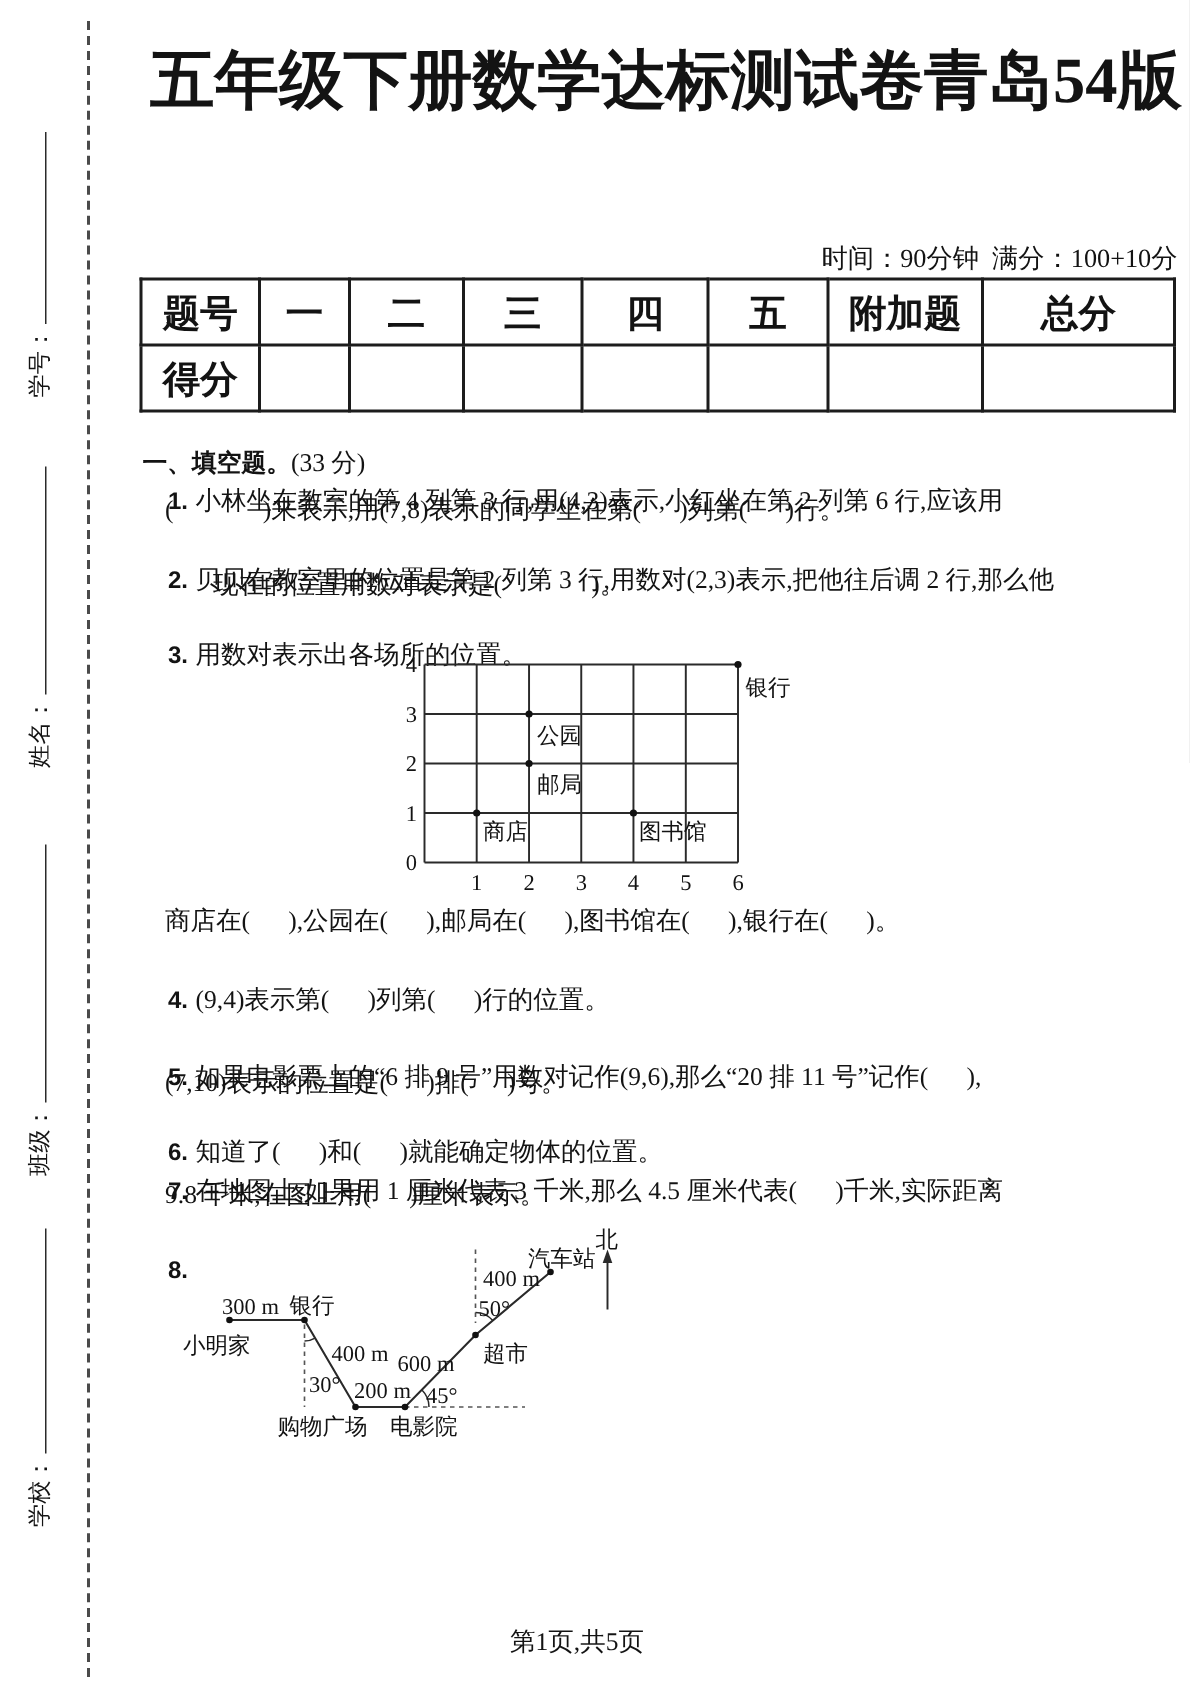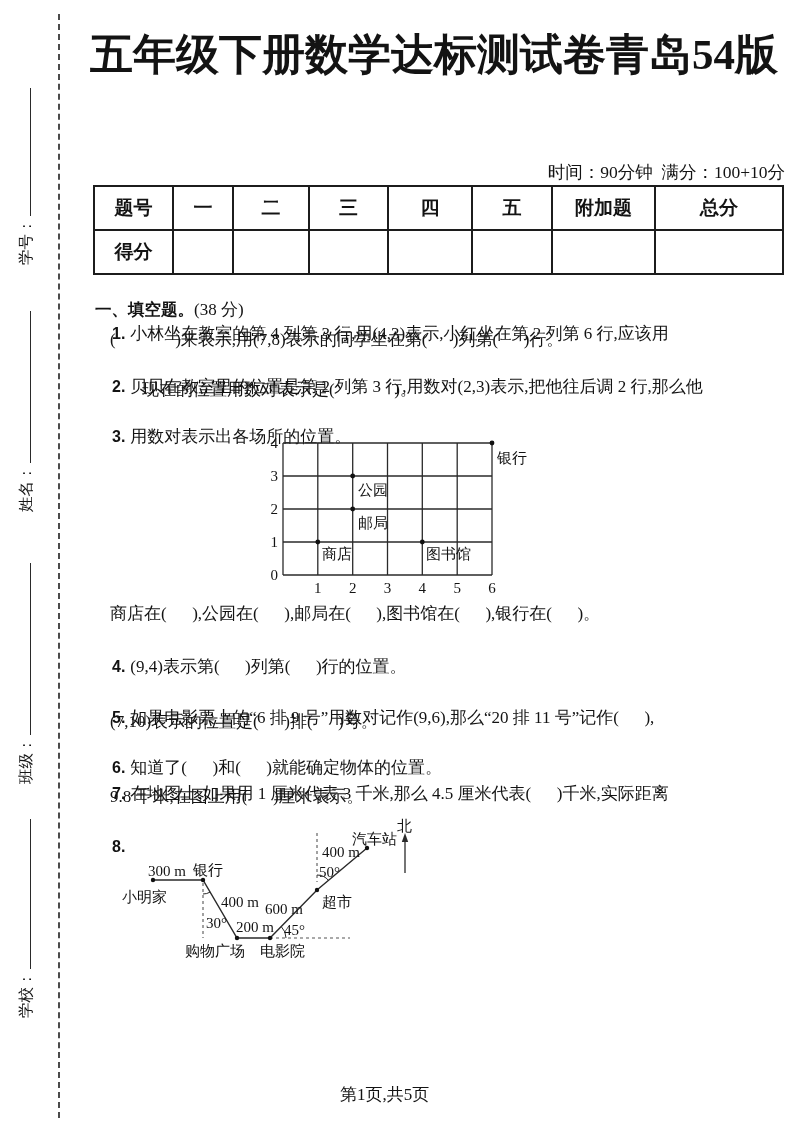--- a/index.html
+++ b/index.html
@@ -2,28 +2,28 @@
 <html><head>
 <meta charset="utf-8">
 <style>
   html,body{margin:0;padding:0;background:#e8e8e8;}
   .page{position:relative;width:793px;height:1122px;background:#ffffff;overflow:hidden;
         font-family:"Liberation Serif","DejaVu Serif",serif;color:#131313;}
   .fold-line{position:absolute;left:58px;top:14px;height:1104px;width:0;border-left:2px dashed #4a4a4a;}
   .sfield{position:absolute;left:14px;transform:rotate(-90deg);transform-origin:0 0;
           white-space:nowrap;font-size:15.5px;line-height:22px;height:22px;}
   .sline{display:inline-block;height:16px;border-bottom:1.6px solid #2a2a2a;margin-left:2px;}
-  .title{position:absolute;left:90px;top:26px;width:698px;text-align:left;
+  .title{position:absolute;left:90px;top:26px;width:698px;text-align:right;
          font-size:43px;font-weight:700;line-height:58px;letter-spacing:0;}
   .subtitle{position:absolute;left:90px;top:94px;width:698px;text-align:center;
             font-size:34px;font-weight:700;line-height:44px;}
   .meta{position:absolute;right:8px;top:160px;font-size:17.5px;white-space:pre;}
   table.score{position:absolute;left:93px;top:185px;border-collapse:collapse;table-layout:fixed;}
   table.score td{border:2px solid #1c1c1c;height:42px;text-align:center;vertical-align:middle;
-                 font-size:19px;font-weight:700;padding:0;font-family:Liberation Mono, monospace;}
+                 font-size:25px;font-weight:700;padding:0;font-family:Liberation Mono, monospace;}
   .line{position:absolute;white-space:pre;font-size:17px;line-height:22px;}
   .bsans{font-family:"Liberation Sans","DejaVu Sans",sans-serif;font-weight:700;font-size:16.5px;text-align:right;}
   .qnum{font-family:"Liberation Sans","DejaVu Sans",sans-serif;font-weight:700;font-size:16px;margin-right:5px;}
   .footer{position:absolute;left:340px;top:1083px;font-size:17px;}
   svg text{font-family:"Liberation Serif","DejaVu Serif",serif;fill:#131313;}
 </style>
 </head>
 <body>
 
 <div class="page">
@@ -75,21 +75,21 @@
       <td></td>
       <td></td>
       <td></td>
       <td></td>
       <td></td>
     </tr>
   </tbody>
     </table>
 
   <div class="line" style="left:78px;top:276px;">
-    <span class="bsans">一、填空题。</span><span>(38 分)</span>
+    <span class="bsans">一、填空题。</span><span>(33 分)</span>
   </div>
 
   <div class="line" style="left:95px;top:301px;">
     <span class="qnum">1.</span><span>小林坐在教室的第 4 列第 3 行,用(4,3)表示,小红坐在第 2 列第 6 行,应该用</span>
   </div>
   <div class="line" style="left:110px;top:329px;">(              )来表示,用(7,8)表示的同学坐在第(      )列第(      )行。</div>
 
   <div class="line" style="left:95px;top:354px;">
     <span class="qnum">2.</span><span>贝贝在教室里的位置是第 2 列第 3 行,用数对(2,3)表示,把他往后调 2 行,那么他</span>
   </div>

